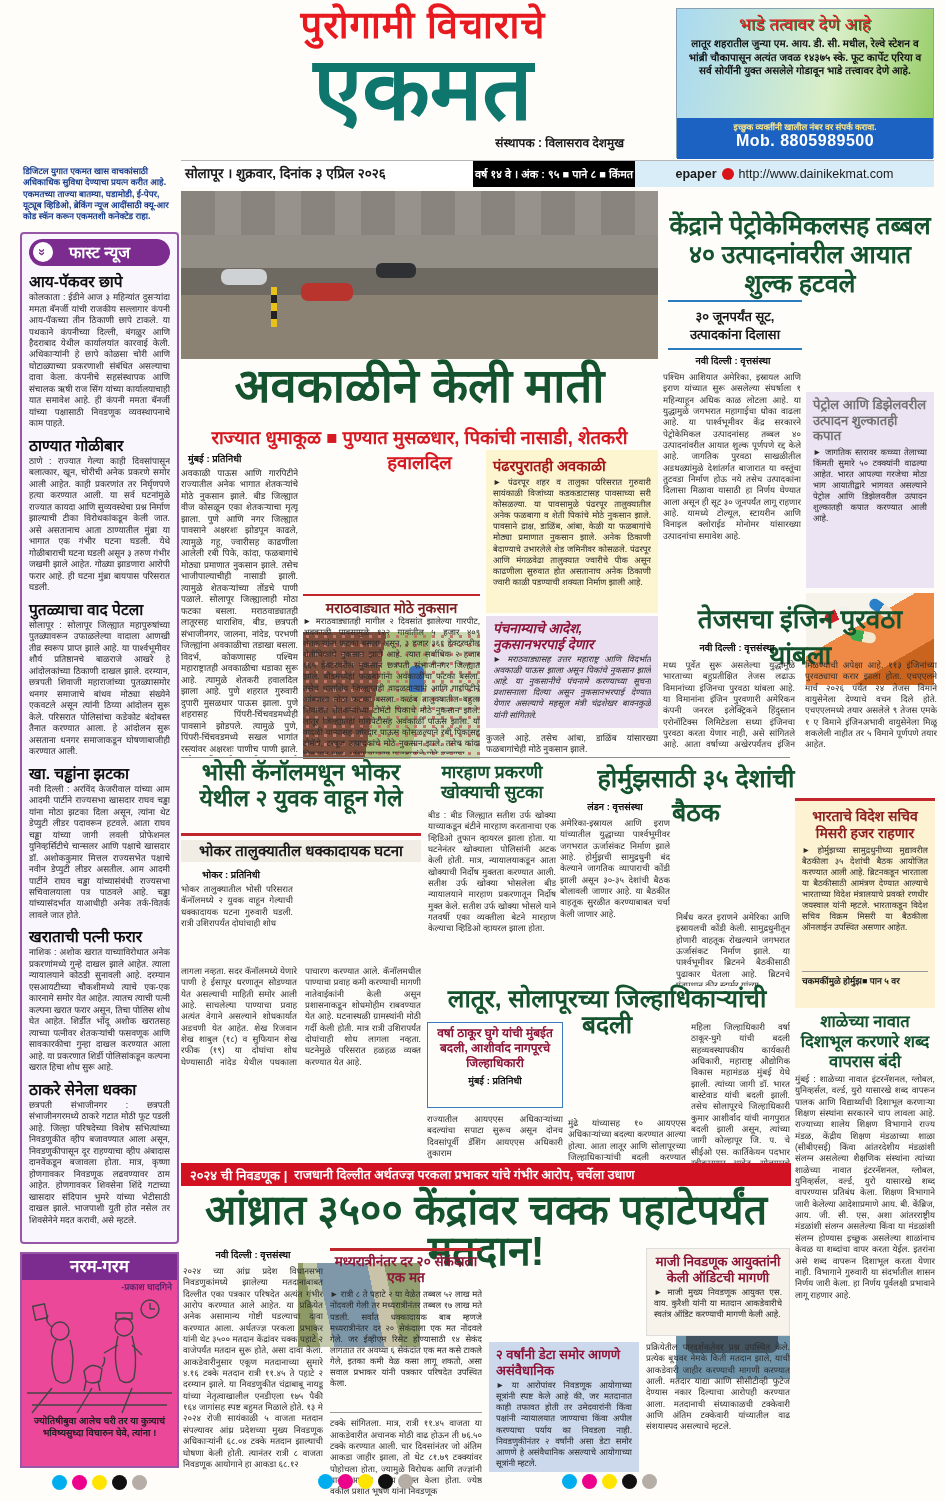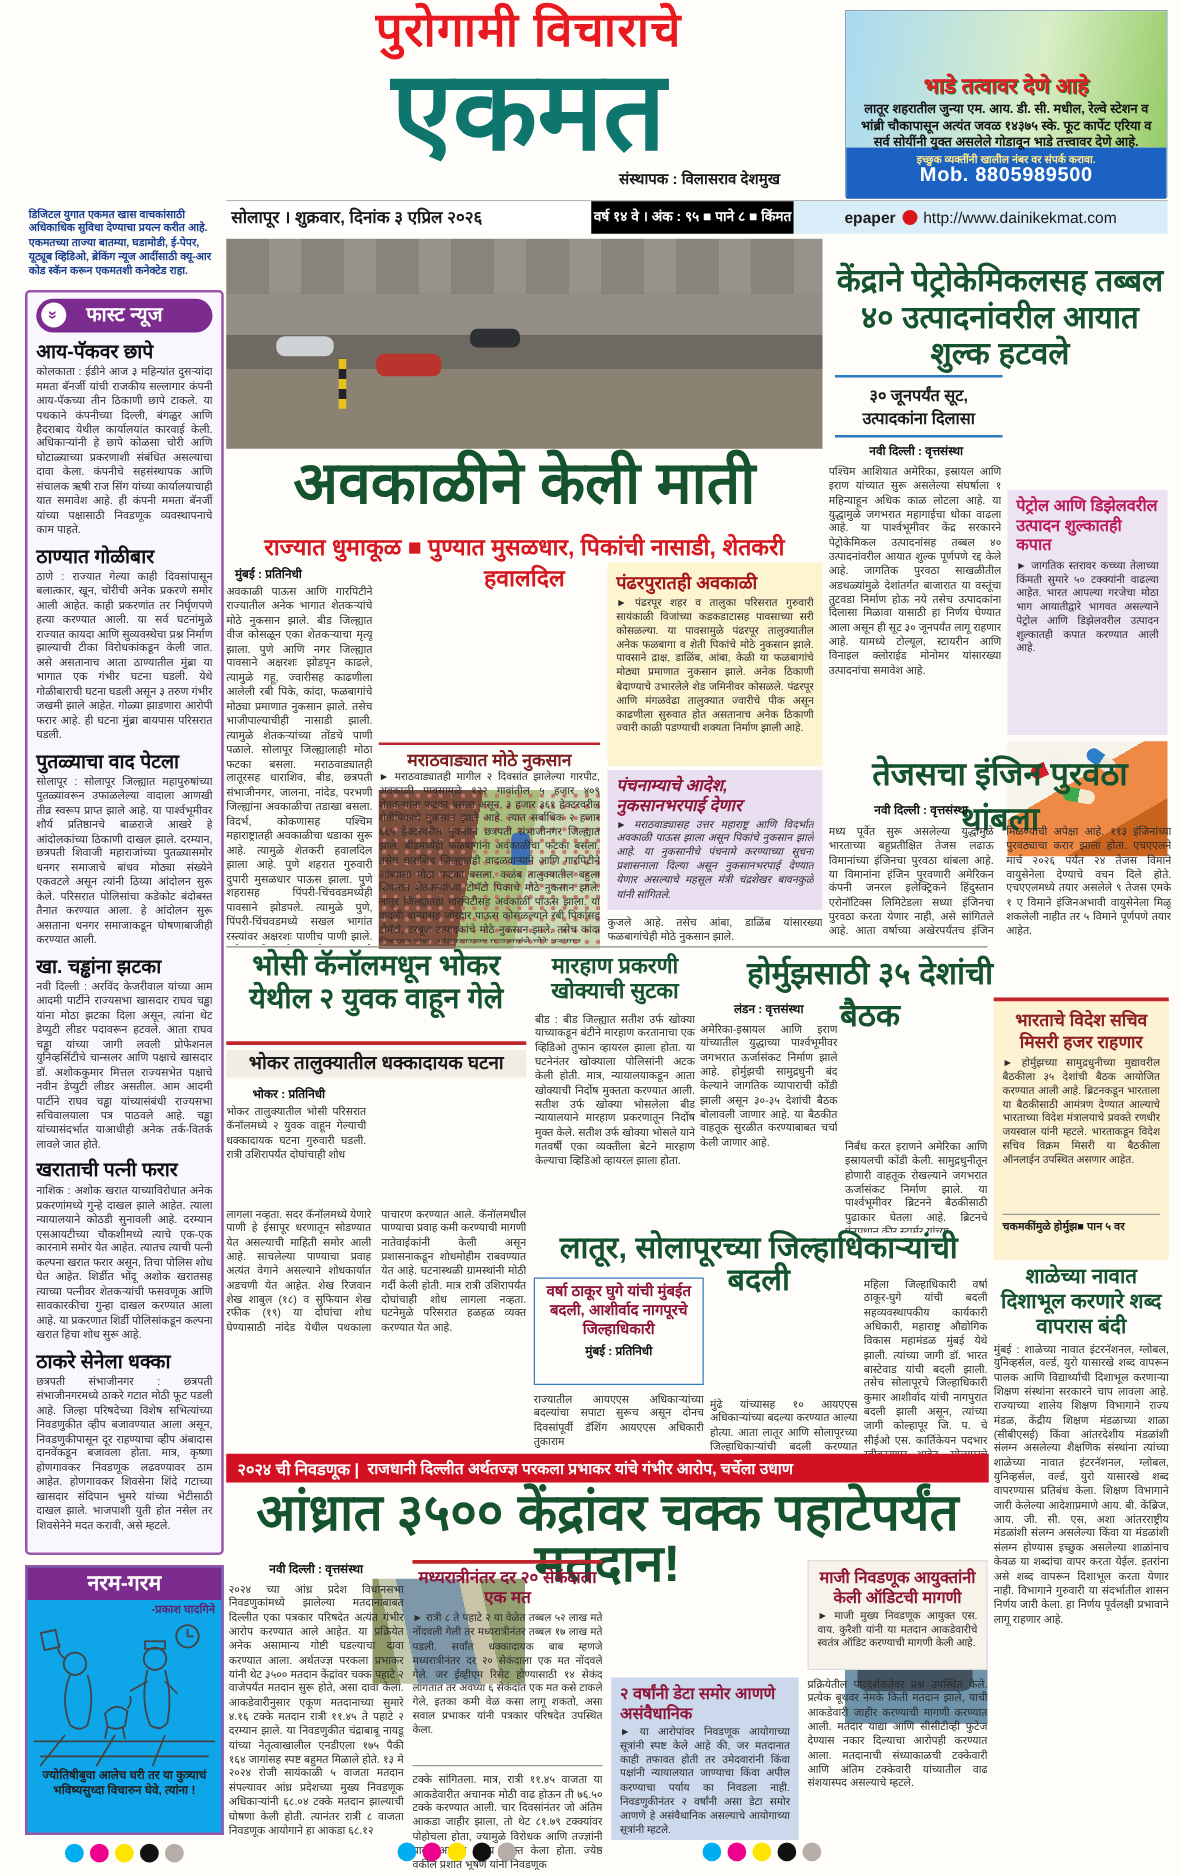--- a/index.html
+++ b/index.html
@@ -20,42 +20,42 @@
   .qr i{position:absolute;width:14px;height:14px;background:#fff;border:4px solid #000;box-sizing:border-box;}
   .qr i.a{left:0;top:0}.qr i.b{right:0;top:0}.qr i.c{left:0;bottom:0}
   #qr-note{left:23px;top:166px;width:157px;font-size:8.6px;font-weight:600;color:#1b3f8f;line-height:1.32;}
   #masthead{left:186px;top:6px;width:474px;text-align:center;}
   #mh-tagline{font-size:38px;font-weight:800;color:#e8191f;line-height:1.05;letter-spacing:1px;}
   #mh-title{font-size:88px;font-weight:800;color:#0f766e;line-height:.98;}
   #mh-founder{font-size:12px;font-weight:700;text-align:right;padding-right:36px;margin-top:2px;}
   #ad-box{left:676px;top:8px;width:258px;height:150px;border:1px solid #88a0b0;box-sizing:border-box;}
   #ad-top{height:109px;background:linear-gradient(100deg,#a9d9f2 0%,#d8eec6 60%,#96cc66 100%);
           text-align:center;padding:3px 8px;box-sizing:border-box;}
-  #ad-title{font-size:17px;font-weight:700;color:#e31e24;text-shadow:1px 1px 0 #2a6e2a;margin-bottom:2px;margin-top:44px;}
+  #ad-title{font-size:17px;font-weight:400;color:#e31e24;text-shadow:1px 1px 0 #2a6e2a;margin-bottom:2px;}
   #ad-body{font-size:10.3px;font-weight:700;line-height:1.32;color:#141414;}
   #ad-bot{height:41px;background:#1b62c3;text-align:center;padding-top:3px;box-sizing:border-box;}
   #ad-contact{font-size:8.5px;font-weight:600;color:#ffe98a;}
   #ad-mob{font-size:16px;font-weight:800;color:#fff;letter-spacing:.5px;}
   #date-bar{left:181px;top:160px;width:753px;height:26px;display:flex;border-top:1px solid #b5b5b5;}
   #db-date{width:292px;background:#fff;font-size:13.5px;font-weight:800;line-height:26px;padding-left:4px;box-sizing:border-box;}
   #db-issue{width:162px;background:#000;color:#fff;font-size:11px;font-weight:700;line-height:26px;text-align:center;}
   #db-epaper{flex:1;background:#d9edf8;display:flex;align-items:center;justify-content:center;gap:5px;font-size:12.5px;}
   .ep-disc{width:12px;height:12px;border-radius:50%;background:#d8151b;display:inline-block;}
   
   #fast-news{left:20px;top:232px;width:159px;height:1012px;background:#faf6fd;border:2px solid #9957a8;
              border-radius:4px;padding:5px 7px;box-sizing:border-box;overflow:hidden;}
   #fn-header{position:relative;background:#7c2b8e;color:#fff;border-radius:15px;height:27px;line-height:27px;
              font-size:16px;font-weight:800;text-align:center;margin-bottom:2px;}
   #fn-chevron{position:absolute;left:4px;top:3px;width:20px;height:20px;border-radius:50%;background:#fff;
               color:#7c2b8e;font-size:13px;font-weight:800;display:flex;align-items:center;justify-content:center;
               transform:rotate(90deg);}
   .fn-item h3{font-size:15.5px;font-weight:800;color:#101010;margin:7px 0 2px;line-height:1.1;}
   .fn-item p{font-size:8.7px;margin:0;}
   
-  #cartoon{left:20px;top:1252px;width:159px;height:216px;border:2px solid #9957a8;background:#0ea5e9;box-sizing:border-box;}
+  #cartoon{left:20px;top:1252px;width:159px;height:216px;border:2px solid #9957a8;background:#ec4899;box-sizing:border-box;}
   #ct-header{background:#7c2b8e;color:#fff;font-size:17px;font-weight:800;text-align:center;height:26px;line-height:26px;}
   #ct-author{text-align:right;font-size:9px;font-weight:700;color:#5c2570;padding-right:5px;}
   #ct-art{height:122px;}
   #ct-caption{font-size:9.5px;font-weight:800;color:#222;text-align:center;padding:0 5px;line-height:1.25;}
   .dots{display:flex;gap:5px;}
   .dot{width:15px;height:15px;border-radius:50%;}
   .d-c{background:#00adef}.d-m{background:#ec008c}.d-y{background:#ffe400}.d-k{background:#111}.d-g{background:#b5ada6}
   
   .ph{overflow:hidden;position:relative;}
   #lead-photo{left:181px;top:191px;width:477px;height:168px;
@@ -236,21 +236,21 @@
   <div class="abs hl ctr" style="left:663px;top:211px;width:274px;font-size:25px;line-height:1.15;">केंद्राने पेट्रोकेमिकलसह तब्बल ४० उत्पादनांवरील आयात शुल्क हटवले</div>
   <div class="abs ctr" style="left:668px;top:300px;width:130px;font-size:13px;font-weight:800;border-top:2px solid #2b7bbf;border-bottom:2px solid #2b7bbf;padding:5px 2px;">३० जूनपर्यंत सूट, उत्पादकांना दिलासा</div>
   <div class="abs byline ctr" style="left:668px;top:354px;width:130px;">नवी दिल्ली : वृत्तसंस्था</div>
   <div class="abs j" style="left:663px;top:372px;width:138px;height:216px;font-size:8.6px;">पश्चिम आशियात अमेरिका, इस्रायल आणि इराण यांच्यात सुरू असलेल्या संघर्षाला १ महिन्याहून अधिक काळ लोटला आहे. या युद्धामुळे जगभरात महागाईचा धोका वाढला आहे. या पार्श्वभूमीवर केंद्र सरकारने पेट्रोकेमिकल उत्पादनांसह तब्बल ४० उत्पादनांवरील आयात शुल्क पूर्णपणे रद्द केले आहे. जागतिक पुरवठा साखळीतील अडथळ्यांमुळे देशांतर्गत बाजारात या वस्तूंचा तुटवडा निर्माण होऊ नये तसेच उत्पादकांना दिलासा मिळावा यासाठी हा निर्णय घेण्यात आला असून ही सूट ३० जूनपर्यंत लागू राहणार आहे. यामध्ये टोल्यूल, स्टायरीन आणि विनाइल क्लोराईड मोनोमर यांसारख्या उत्पादनांचा समावेश आहे.</div>
   <div class="abs ph" id="pills-photo">
     <span class="pill p1"></span>
       <span class="pill p2"></span>
       <span class="pill p3"></span>
   </div>
   <div class="abs tintbox" style="left:806px;top:392px;width:128px;height:196px;background:#ece4f2;">
-    <div style="font-size:13px;font-weight:800;color:#be185d;line-height:1.2;margin-bottom:3px;">पेट्रोल आणि डिझेलवरील उत्पादन शुल्कातही कपात</div>
+    <div style="font-size:13px;font-weight:800;color:#737373;line-height:1.2;margin-bottom:3px;">पेट्रोल आणि डिझेलवरील उत्पादन शुल्कातही कपात</div>
     <div class="j bullet-body" style="height:130px;">► जागतिक स्तरावर कच्च्या तेलाच्या किंमती सुमारे ५० टक्क्यांनी वाढल्या आहेत. भारत आपल्या गरजेचा मोठा भाग आयातीद्वारे भागवत असल्याने पेट्रोल आणि डिझेलवरील उत्पादन शुल्कातही कपात करण्यात आली आहे.</div>
   </div>
 
   <div class="abs hl ctr" style="left:663px;top:600px;width:274px;font-size:26px;">तेजसचा इंजिन पुरवठा थांबला</div>
   <div class="abs byline ctr" style="left:672px;top:641px;width:130px;" ind="">नवी दिल्ली : वृत्तसंस्था</div>
   <div class="abs j" style="left:663px;top:660px;width:274px;height:96px;font-size:8.6px;column-count:2;column-gap:10px;">मध्य पूर्वेत सुरू असलेल्या युद्धामुळे भारताच्या बहुप्रतीक्षित तेजस लढाऊ विमानांच्या इंजिनचा पुरवठा थांबला आहे. या विमानांना इंजिन पुरवणारी अमेरिकन कंपनी जनरल इलेक्ट्रिकने हिंदुस्तान एरोनॉटिक्स लिमिटेडला सध्या इंजिनचा पुरवठा करता येणार नाही, असे सांगितले आहे. आता वर्षाच्या अखेरपर्यंतच इंजिन मिळण्याची अपेक्षा आहे. ११३ इंजिनांच्या पुरवठ्याचा करार झाला होता. एचएएलने मार्च २०२६ पर्यंत २४ तेजस विमाने वायुसेनेला देण्याचे वचन दिले होते. एचएएलमध्ये तयार असलेले ९ तेजस एमके १ ए विमाने इंजिनअभावी वायुसेनेला मिळू शकलेली नाहीत तर ५ विमाने पूर्णपणे तयार आहेत.</div>
 
   <div class="abs hl ctr" style="left:181px;top:760px;width:240px;font-size:23px;line-height:1.12;">भोसी कॅनॉलमधून भोकर येथील २ युवक वाहून गेले</div>
   <div class="abs rule-red" style="left:181px;top:833px;width:240px;"></div>
   <div class="abs ctr" style="left:181px;top:840px;width:240px;height:22px;line-height:22px;font-size:15px;font-weight:800;background:#f1ede4;">भोकर तालुक्यातील धक्कादायक घटना</div>

